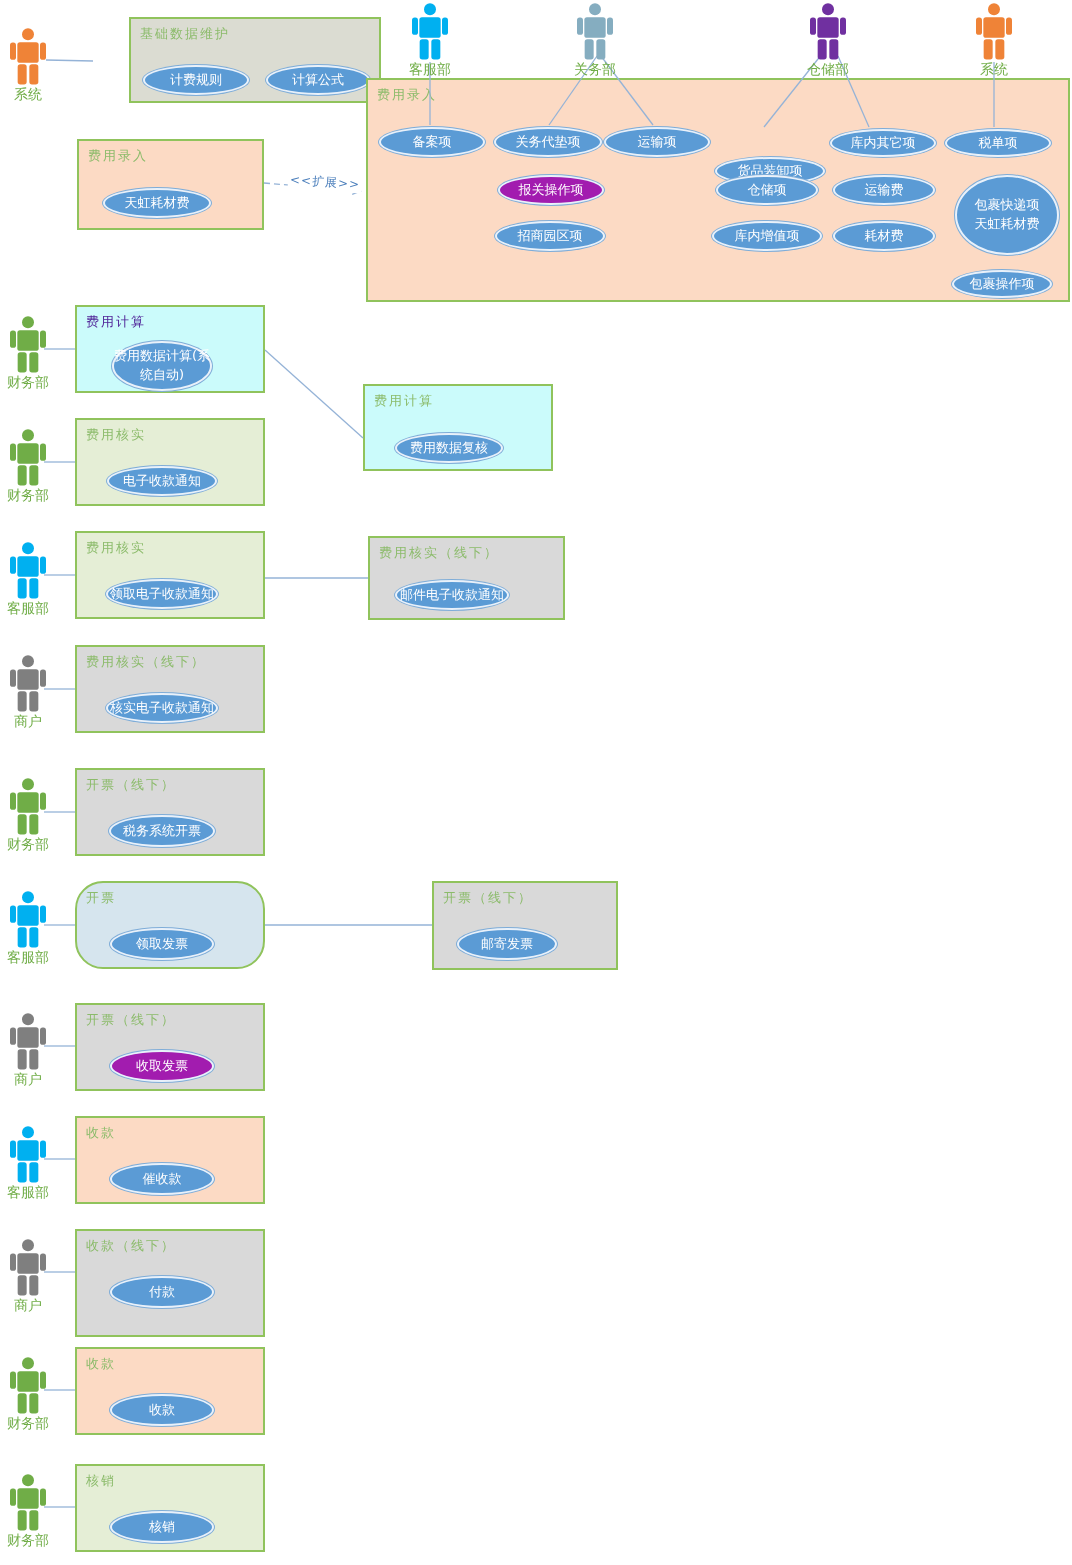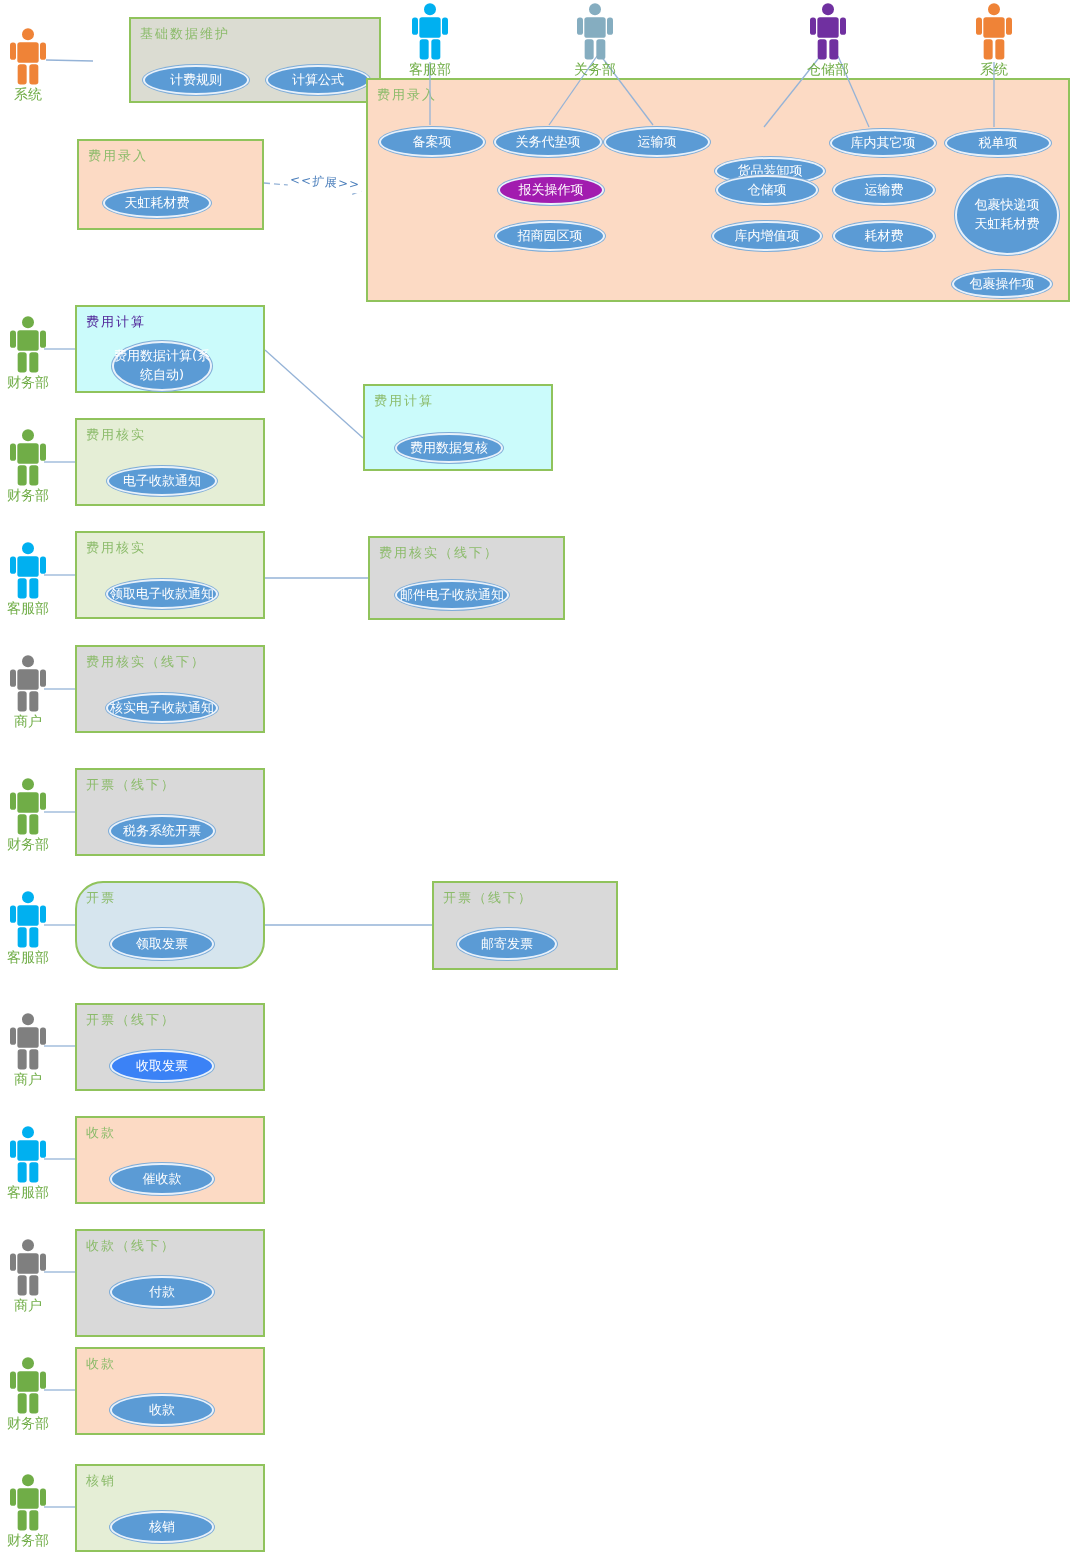--- a/index.html
+++ b/index.html
@@ -163,21 +163,21 @@
       </div>
     </div>
     <div class="group" style="left: 432px; top: 881px; width: 186px; height: 89px; background: rgb(217, 217, 217); border-color: rgb(144, 195, 92);">
       <span class="group-title" style="color: rgb(139, 187, 106);">开票（线下）</span>
       <div class="usecase" style="left: 23px; top: 45px; width: 100px; height: 32px; background: rgb(91, 155, 213); color: rgb(255, 255, 255);">
         <span>邮寄发票</span>
       </div>
     </div>
     <div class="group" style="left: 75px; top: 1003px; width: 190px; height: 88px; background: rgb(217, 217, 217); border-color: rgb(144, 195, 92);">
       <span class="group-title" style="color: rgb(139, 187, 106);">开票（线下）</span>
-      <div class="usecase" style="left: 33px; top: 45px; width: 104px; height: 32px; background: #3b82f6; color: rgb(255, 255, 255);">
+      <div class="usecase" style="left: 33px; top: 45px; width: 104px; height: 32px; background: #a21caf; color: rgb(255, 255, 255);">
         <span>收取发票</span>
       </div>
     </div>
     <div class="group" style="left: 75px; top: 1116px; width: 190px; height: 88px; background: rgb(252, 218, 196); border-color: rgb(144, 195, 92);">
       <span class="group-title" style="color: rgb(139, 187, 106);">收款</span>
       <div class="usecase" style="left: 33px; top: 45px; width: 104px; height: 32px; background: rgb(91, 155, 213); color: rgb(255, 255, 255);">
         <span>催收款</span>
       </div>
     </div>
     <div class="group" style="left: 75px; top: 1229px; width: 190px; height: 108px; background: rgb(217, 217, 217); border-color: rgb(144, 195, 92);">

